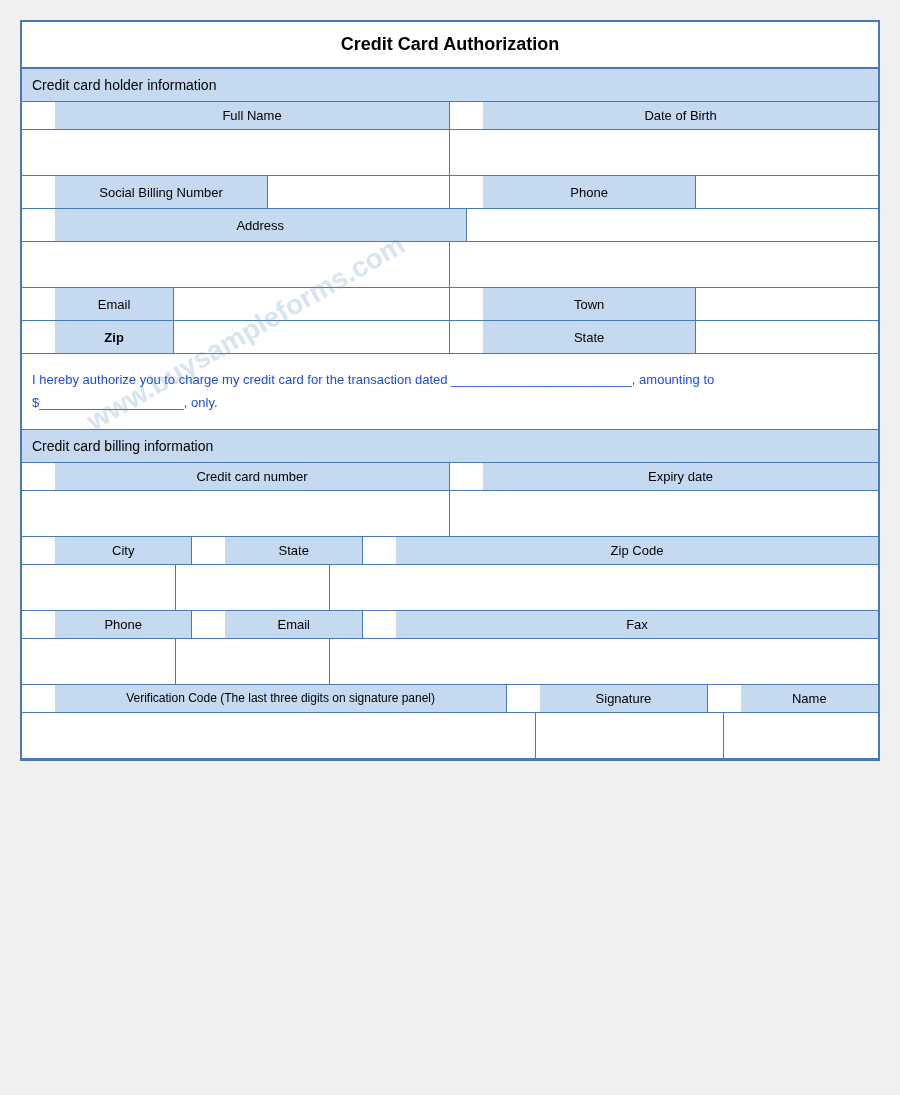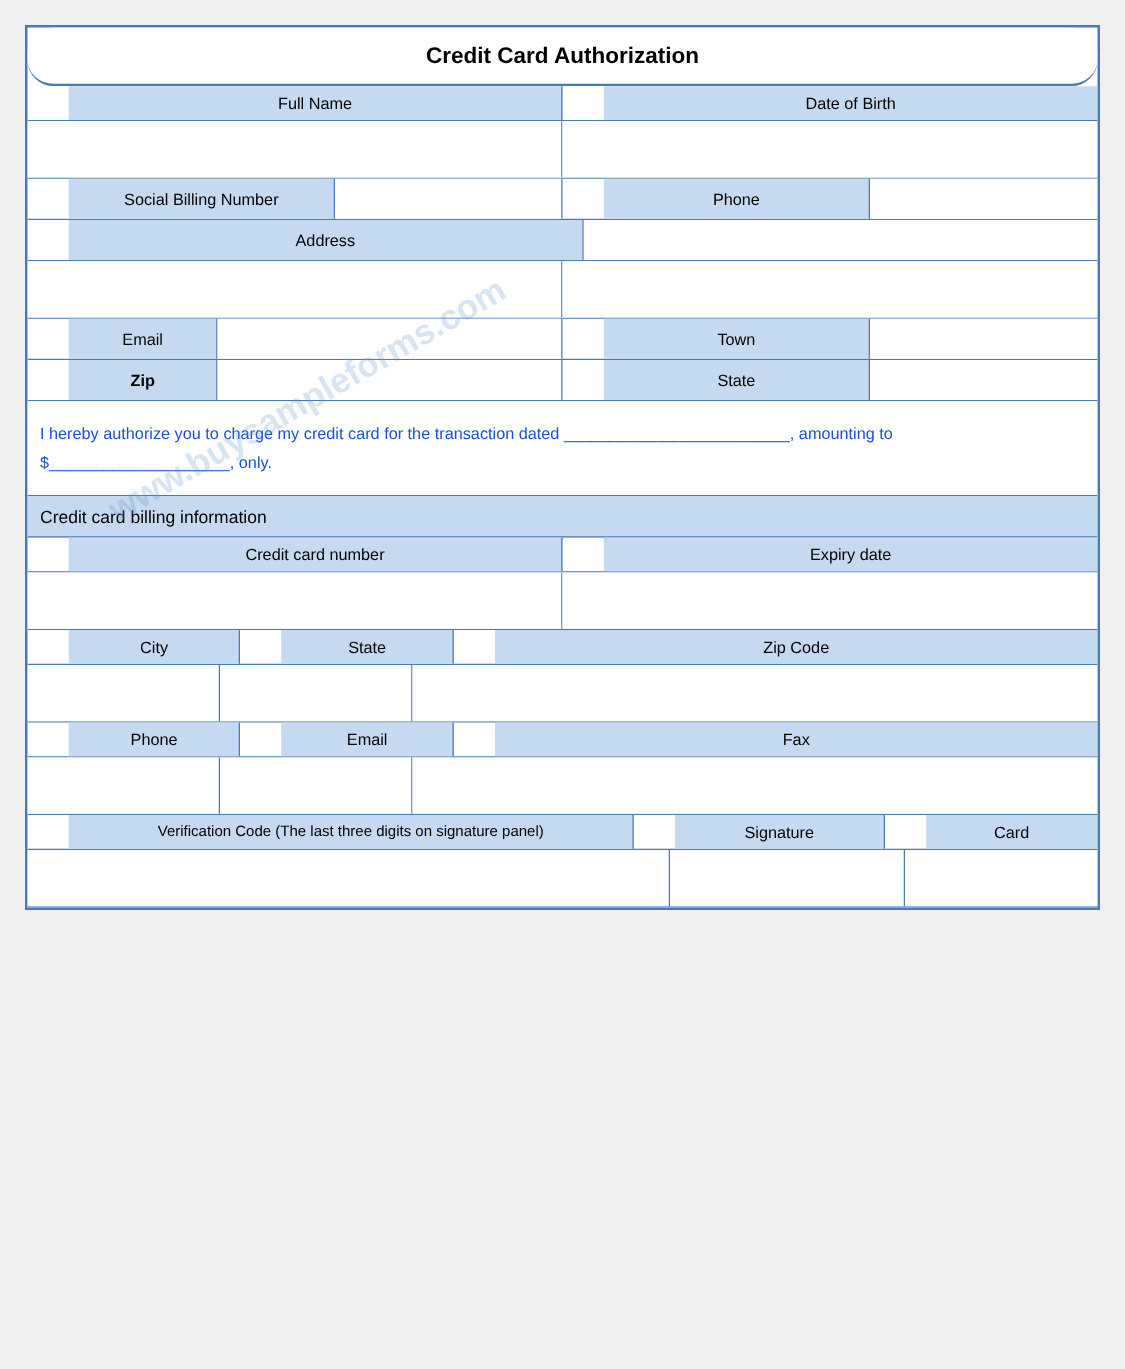--- a/index.html
+++ b/index.html
@@ -16,21 +16,20 @@
       border: 2px solid #4a7ab5;
       background: #fff;
     }
     .form-title {
       text-align: center;
       padding: 12px;
       font-size: 18px;
       font-weight: bold;
       border-bottom: 2px solid #4a7ab5;
       background: #fff;
-      border-radius: 21px;
     }
     .section-header {
       background: #c5d9f1;
       padding: 8px 10px;
       font-size: 14px;
       border-bottom: 1px solid #4a7ab5;
     }
     .row {
       display: flex;
       border-bottom: 1px solid #4a7ab5;
@@ -85,20 +84,21 @@
     }
   </style>
 </head>
 <body>
 
 <div class="form-container watermark">
   <div class="watermark-text">www.buysampleforms.com</div>
 
   <div class="form-title">Credit Card Authorization</div>
 
+  <div class="section-header">Credit card holder information</div>
 
   <div class="row">
     <div class="cell label" style="width:50%;">Full Name</div>
     <div class="cell label" style="width:50%;">Date of Birth</div>
   </div>
   <div class="row">
     <div class="cell input tall" style="width:50%;"></div>
     <div class="cell input tall" style="width:50%;"></div>
   </div>
 
@@ -164,21 +164,21 @@
   </div>
   <div class="row">
     <div class="cell input tall" style="width:18%;"></div>
     <div class="cell input tall" style="width:18%;"></div>
     <div class="cell input tall" style="width:64%;"></div>
   </div>
 
   <div class="row">
     <div class="cell label" style="width:60%; font-size:12px;">Verification Code (The last three digits on signature panel)</div>
     <div class="cell label" style="width:22%;">Signature</div>
-    <div class="cell label" style="width:18%;">Card</div>
+    <div class="cell label" style="width:18%;">Name</div>
   </div>
   <div class="row">
     <div class="cell input tall" style="width:60%;"></div>
     <div class="cell input tall" style="width:22%;"></div>
     <div class="cell input tall" style="width:18%;"></div>
   </div>
 
 </div>
 
 </body></html>

